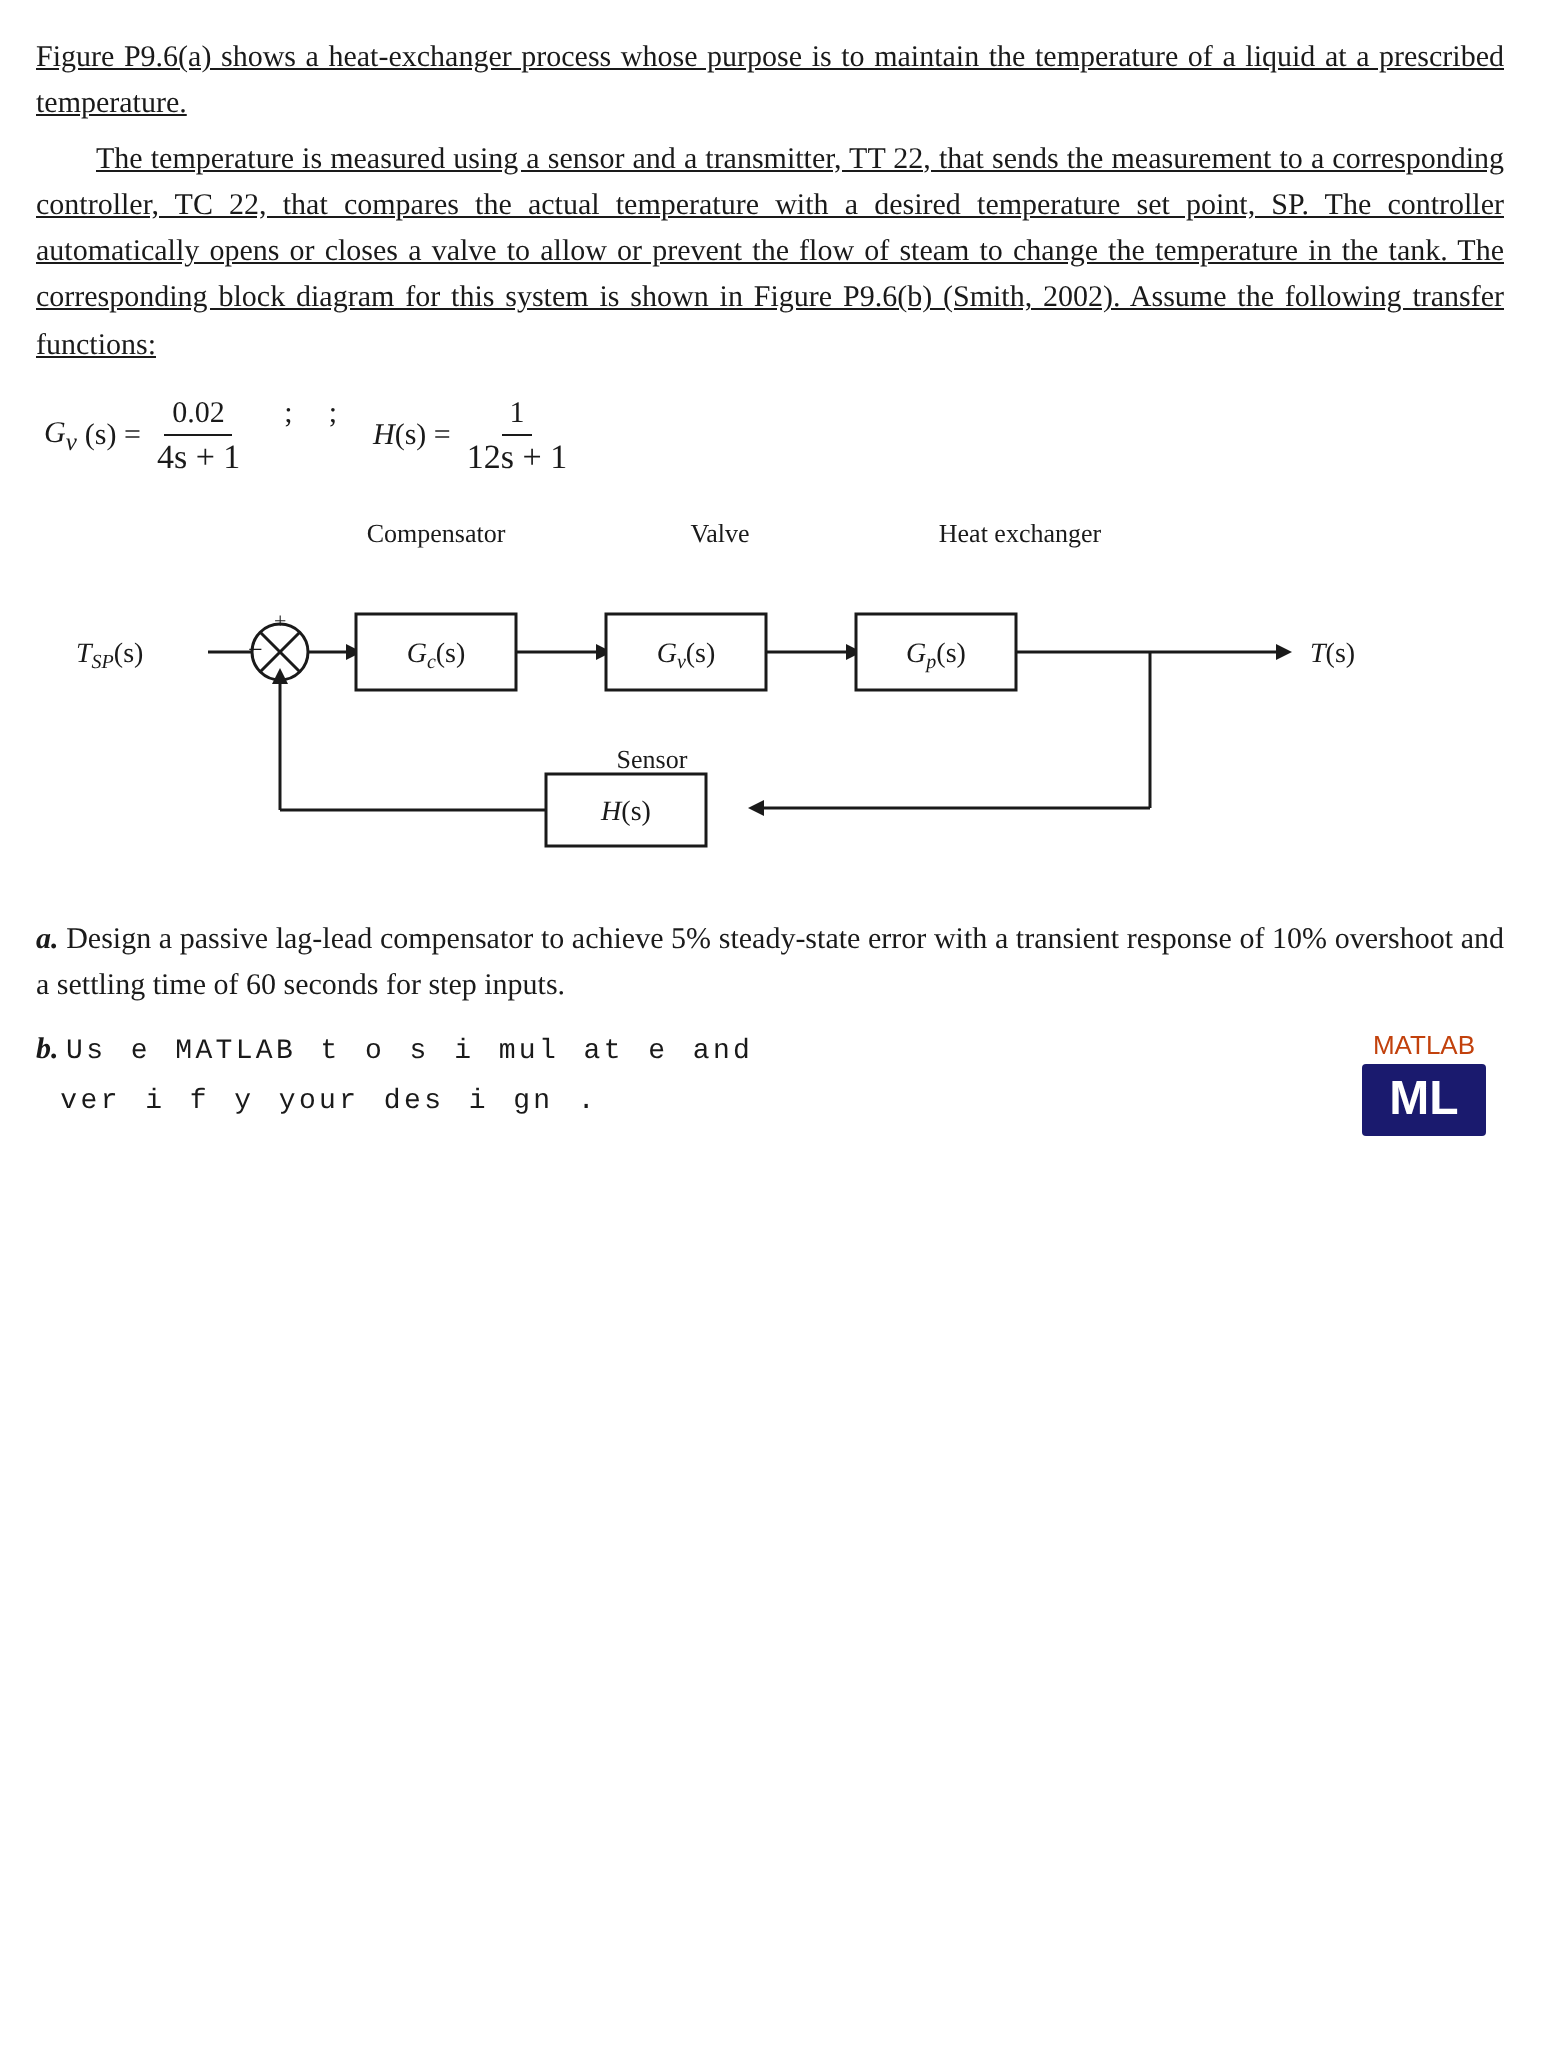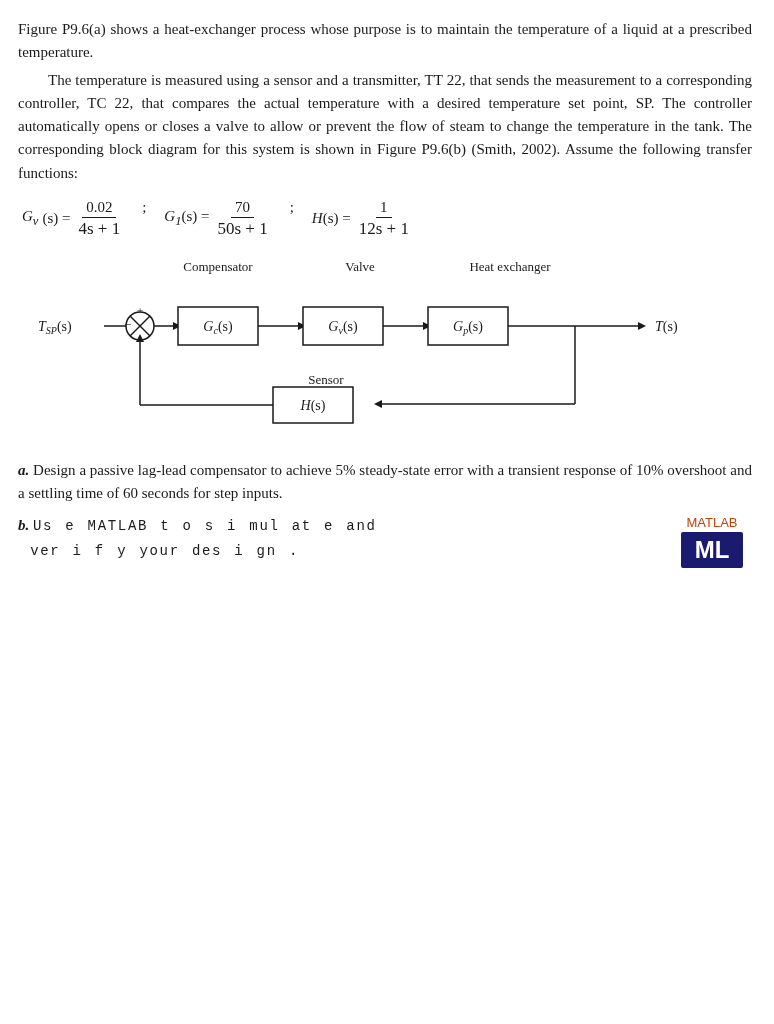--- a/index.html
+++ b/index.html
@@ -9,20 +9,21 @@
       font-size: 15px;
       color: #1a1a1a;
       width: 774px;
       min-height: 1024px;
       padding: 18px 22px 18px 18px;
     }
 
     .text-block {
       line-height: 1.55;
       text-align: justify;
+      text-decoration: underline;
     }
 
     .indent {
       text-indent: 2em;
     }
 
     
     .tf-line {
       display: flex;
       gap: 18px;
@@ -137,27 +138,20 @@
 
   <div class="tf-item">
     <span><span class="italic">G</span><sub class="italic">v</sub></span>(s) =
     <span class="fraction">
       <span class="numer">0.02</span>
       <span class="denom">4s + 1</span>
     </span>
   </div>
   <span>;</span>
 
-  <div class="tf-item">
-    <span><span class="italic">G</span><sub class="italic">1</sub>(s) =</span>
-    <span class="fraction">
-      <span class="numer">70</span>
-      <span class="denom">50s + 1</span>
-    </span>
-  </div>
   <span>;</span>
 
   <div class="tf-item">
     <span><span class="italic">H</span>(s) =</span>
     <span class="fraction">
       <span class="numer">1</span>
       <span class="denom">12s + 1</span>
     </span>
   </div>
 </div>

